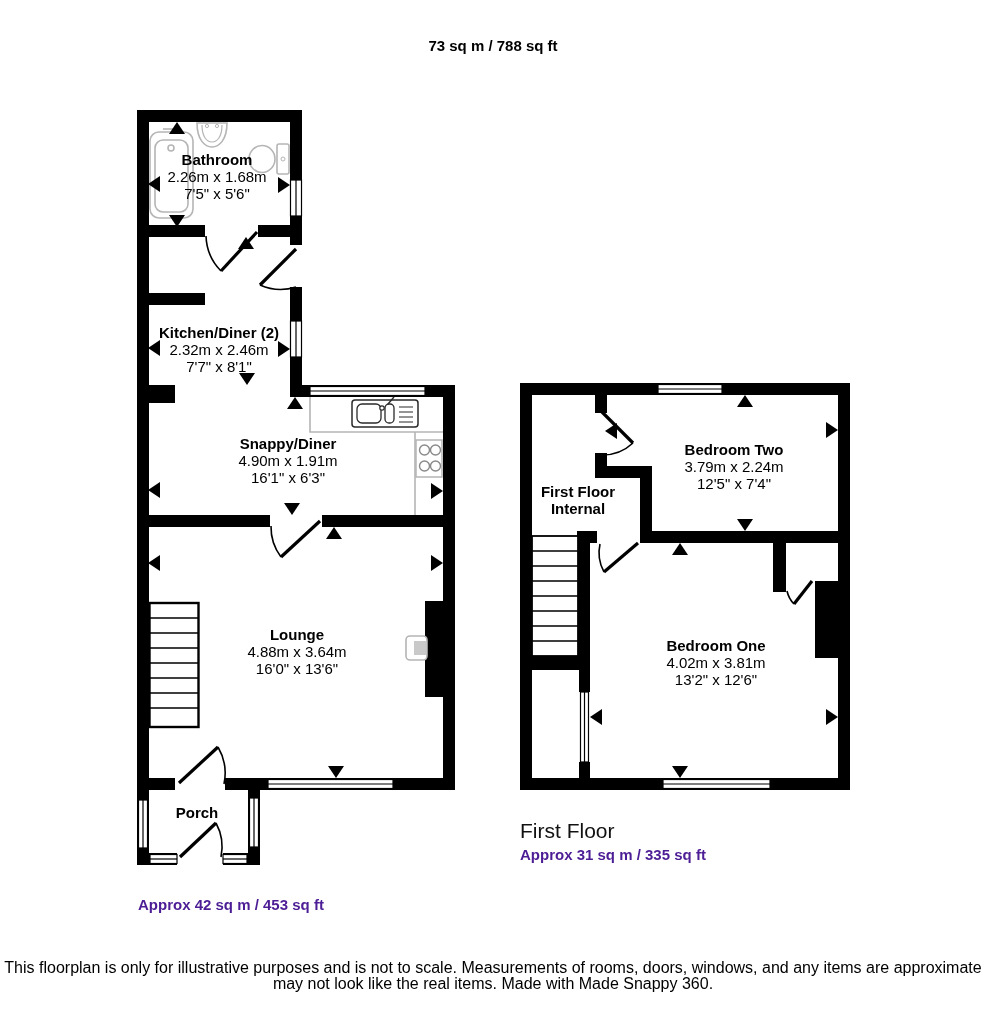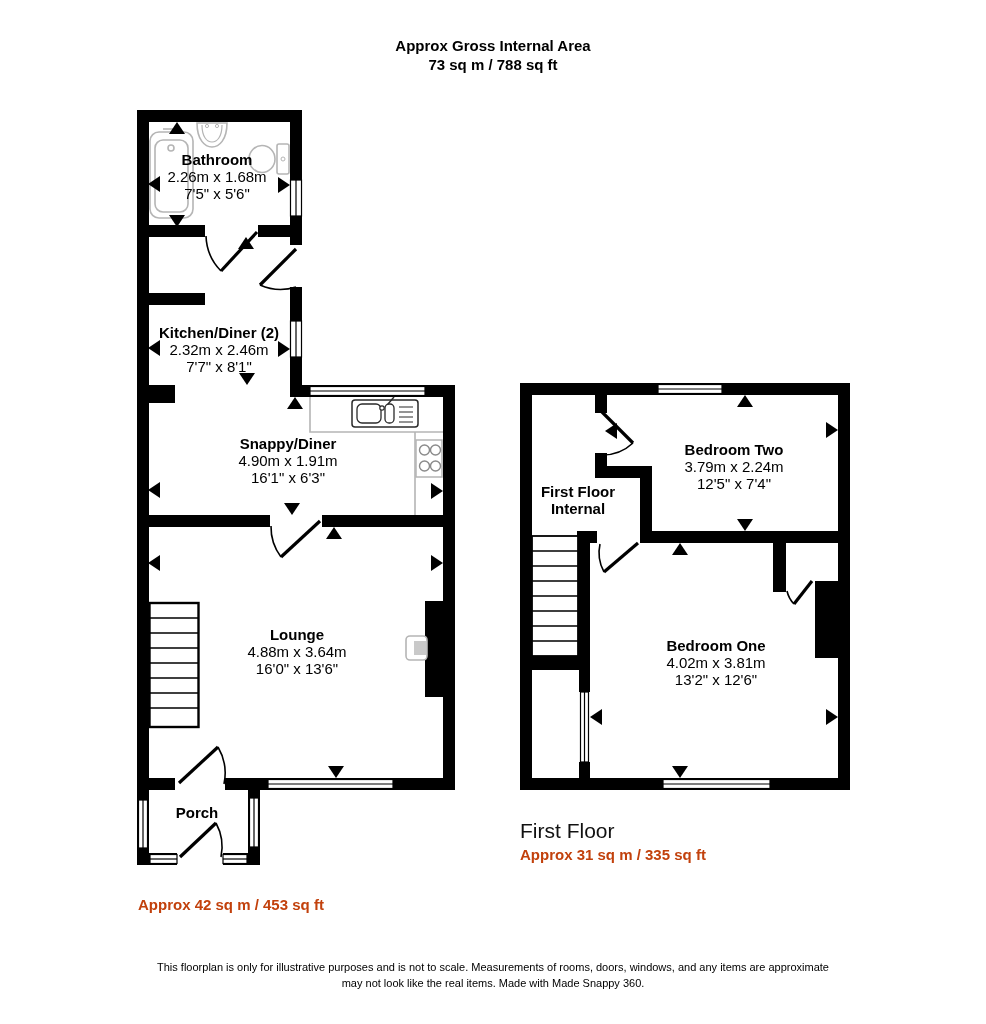--- a/index.html
+++ b/index.html
@@ -7,23 +7,23 @@
           font-family:"Liberation Sans","DejaVu Sans",sans-serif;color:#000;}
   #plan-svg{position:absolute;left:0;top:0;}
   .abs{position:absolute;}
   .title-block{left:0;top:36px;width:986px;text-align:center;}
   .t1{font-weight:bold;font-size:15px;line-height:19px;color:#000;}
   .room-label{position:absolute;transform:translate(-50%,-50%);text-align:center;
               font-size:15px;line-height:17px;white-space:nowrap;color:#000;}
   .room-label .rname{font-weight:bold;}
   .caption{position:absolute;white-space:nowrap;}
   .cap-title{font-size:21px;font-weight:400;color:#111;line-height:24px;}
-  .cap-sub{font-size:15px;font-weight:bold;color:#c2410c;margin-top:3px;}
+  .cap-sub{font-size:15px;font-weight:bold;color:#4c1d95;margin-top:3px;}
   .footer{position:absolute;left:0;top:960px;width:986px;text-align:center;
-          font-size:11px;line-height:15.8px;color:#000;}
+          font-size:16px;line-height:15.8px;color:#000;}
 </style>
 </head>
 <body>
 
 <div id="canvas">
 
   <svg id="plan-svg" width="986" height="1024" viewBox="0 0 986 1024">
 
     <g>
 
@@ -214,21 +214,20 @@
           <path d="M826,422 L826,438 L838,430 Z"></path>
         <path d="M672,555 L688,555 L680,543 Z"></path>
           <path d="M672,766 L688,766 L680,778 Z"></path>
         <path d="M602,709 L602,725 L590,717 Z"></path>
           <path d="M826,709 L826,725 L838,717 Z"></path>
       </g>
     </g>
   </svg>
 
   <div class="abs title-block">
-    <div class="t1">Approx Gross Internal Area</div>
     <div class="t1">73 sq m / 788 sq ft</div>
   </div>
 
   <div class="room-label" style="left:217px;top:176px">
     <div class="rname">Bathroom</div>
     <div class="rdim">2.26m x 1.68m</div>
     <div class="rdim">7'5" x 5'6"</div>
   </div>
 
   <div class="room-label" style="left:219px;top:349px">

